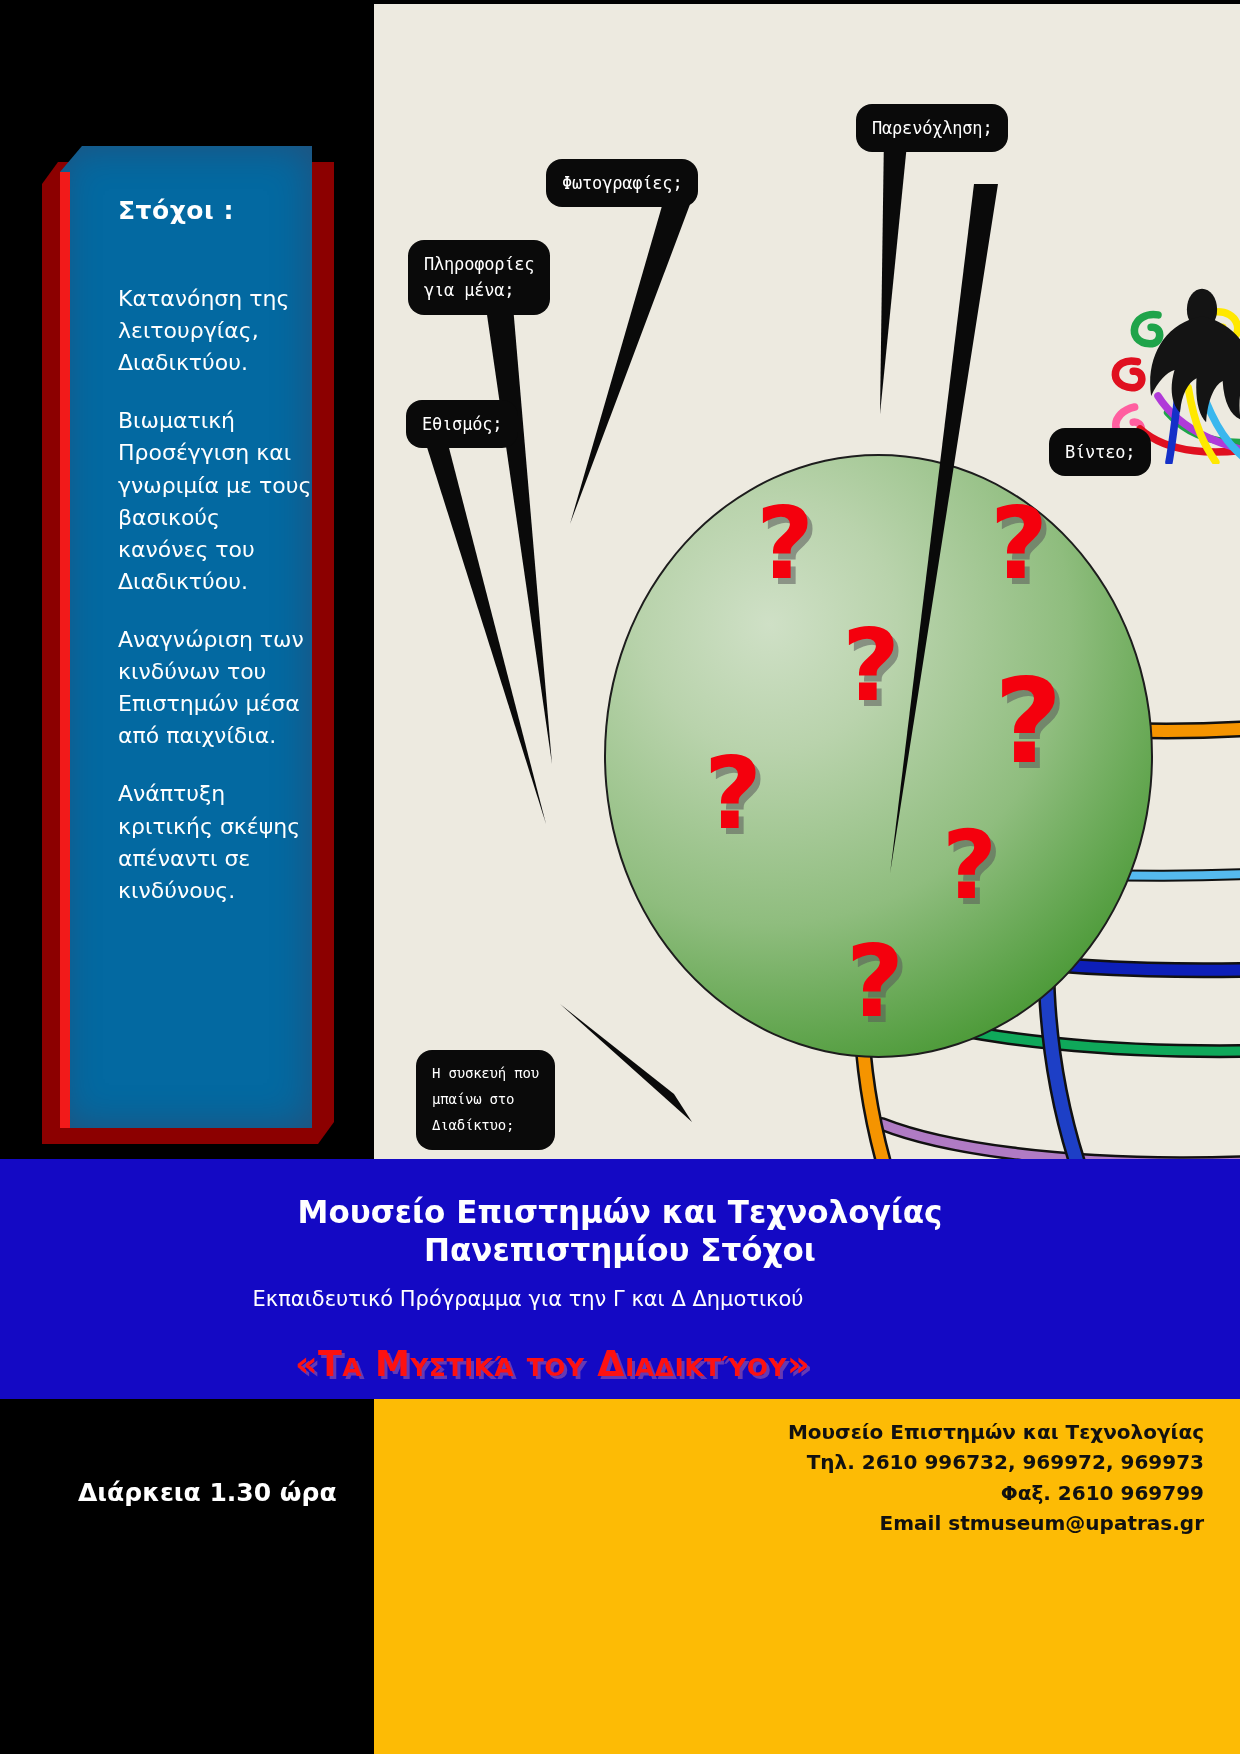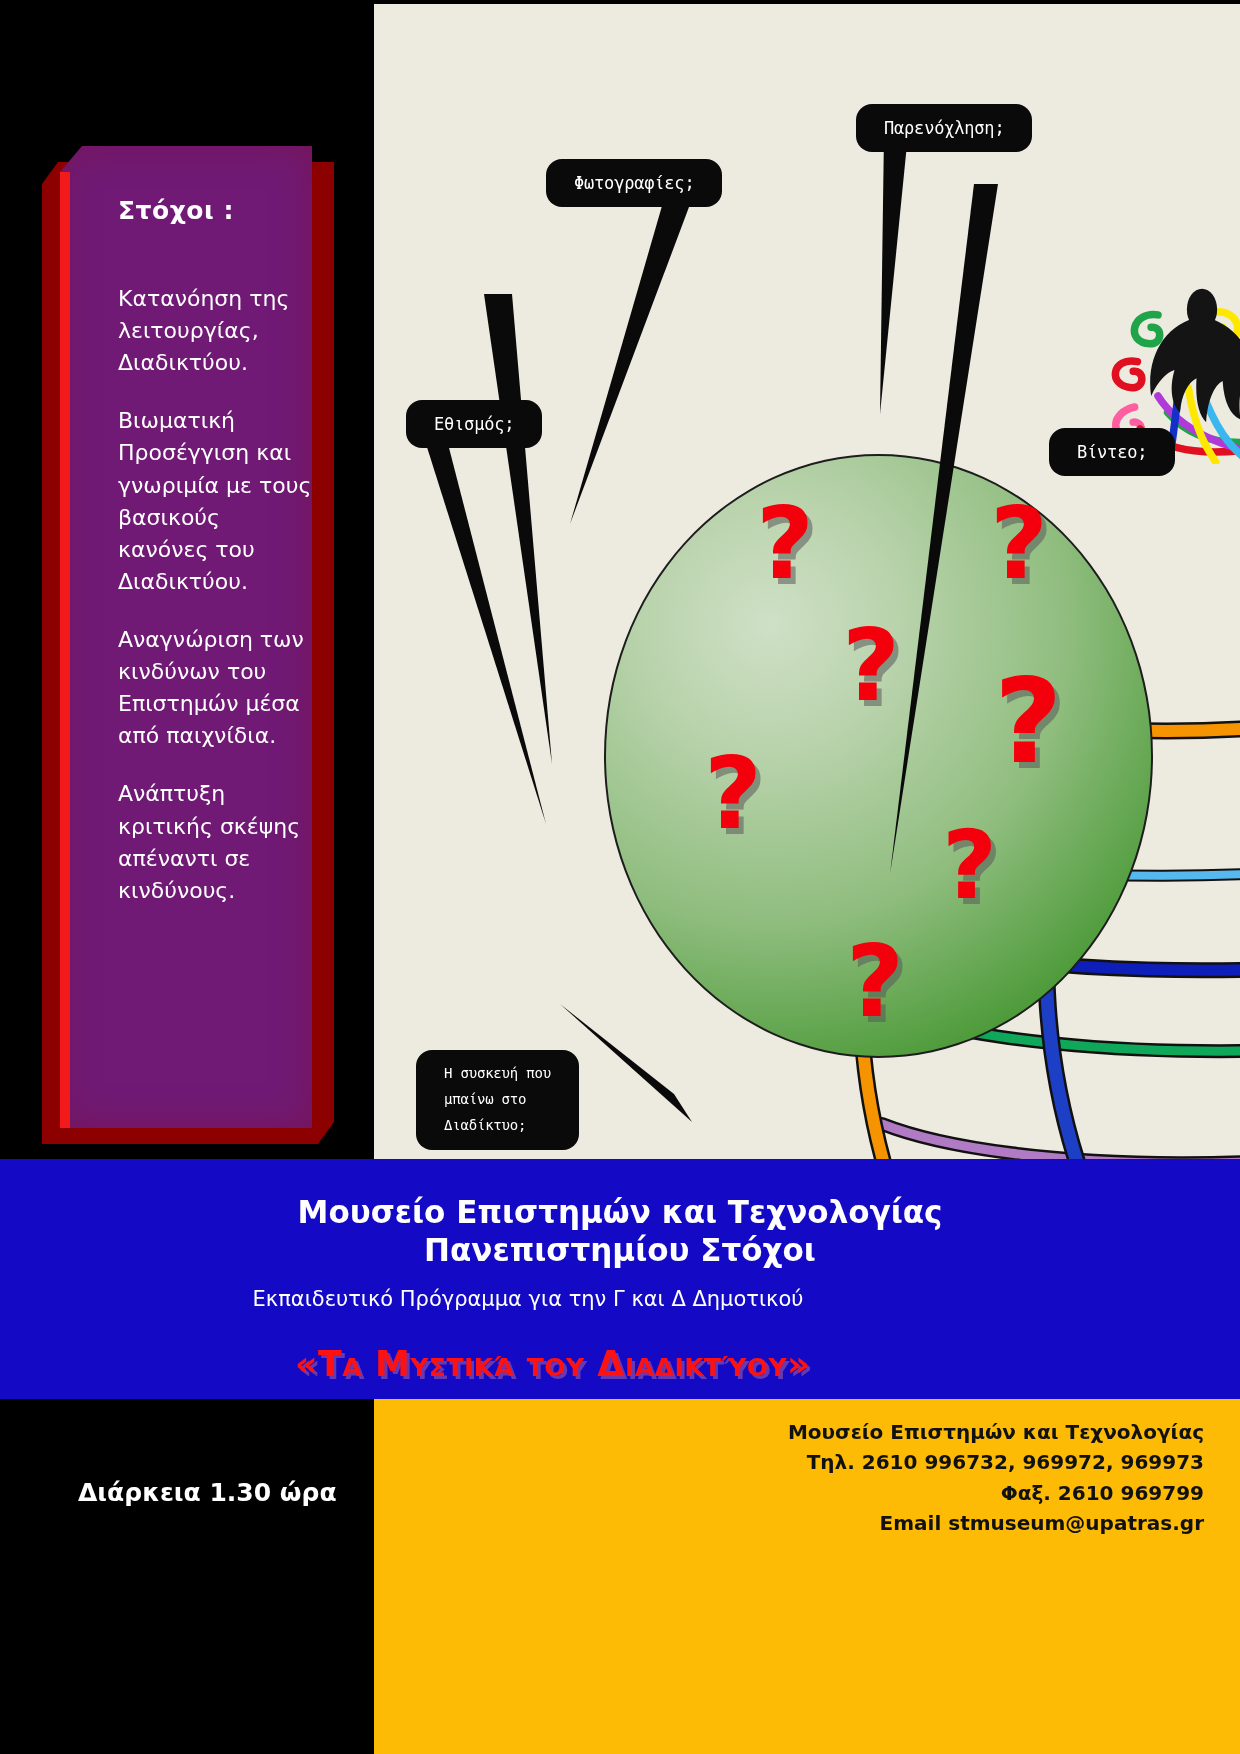--- a/index.html
+++ b/index.html
@@ -13,41 +13,41 @@
              background:#edeae0;overflow:hidden;}
 
   
   .left-col{position:absolute;left:0;top:0;width:374px;height:1159px;background:#000;}
 
   
   .red-shadow{position:absolute;left:42px;top:162px;width:292px;height:982px;
               background:#8c0000;
               clip-path:polygon(0 22px,16px 0,292px 0,292px 960px,276px 982px,0 982px);}
   .red-box{position:absolute;left:60px;top:146px;width:252px;height:982px;
-           background:#701a75;
+           background:#0369a1;
            clip-path:polygon(0 26px,22px 0,292px 0,292px 956px,270px 982px,0 982px);
            box-shadow:inset 0 0 40px rgba(140,0,0,.25);}
   .red-side{position:absolute;left:0;top:26px;width:10px;height:956px;background:#f21a1a;}
   .red-inner{position:absolute;left:58px;top:50px;width:210px;color:#fff;}
   .goal-title{font-size:25px;font-weight:bold;letter-spacing:.5px;margin-bottom:58px;}
   .goal-p{font-size:22px;line-height:1.46;margin:0 12px 26px 0;font-weight:500;}
 
   
   .globe-wrap{position:absolute;left:190px;top:430px;width:640px;height:640px;}
   .globe{position:absolute;left:40px;top:20px;width:545px;height:600px;border-radius:50%;
          background:radial-gradient(circle at 30% 28%, #cfe0c6 0%, #b9d3ac 22%, #8fbd7e 52%, #4e9b3a 80%, #2f7a22 100%);
          border:2px solid #1d1d1d;}
 
   
   .qm{position:absolute;color:#f4000d;font-weight:bold;font-family:"DejaVu Sans","Liberation Sans",sans-serif;
       text-shadow:5px 6px 0 rgba(90,90,90,.55);line-height:1;}
 
   
   .bub{position:absolute;background:#0a0a0a;color:#fff;border-radius:16px;
-       padding:11px 28px;font-size:17px;line-height:1.55;white-space:pre-line;
+       padding:11px 16px;font-size:17px;line-height:1.55;white-space:pre-line;
        font-family:"DejaVu Sans Mono","Liberation Mono",monospace;letter-spacing:-.2px;}
 
   
   .creature{position:absolute;left:718px;top:280px;width:220px;height:180px;}
 
   
   .blue{position:absolute;left:0;top:1159px;width:1240px;height:240px;background:#1409c4;}
   .blue .l1{position:absolute;top:34px;left:0;width:1240px;text-align:center;color:#fff;
             font-size:31px;font-weight:bold;line-height:1.24;}
   .blue .sub{position:absolute;top:128px;left:0;width:1056px;text-align:center;color:#fff;
@@ -149,20 +149,22 @@
       <polygon points="510,130 534,130 506,410" fill="#0a0a0a"></polygon>
       <polygon points="290,195 318,195 196,520" fill="#0a0a0a"></polygon>
       <polygon points="110,290 138,290 178,760" fill="#0a0a0a"></polygon>
       <polygon points="52,440 74,440 172,820" fill="#0a0a0a"></polygon>
       <polygon points="600,180 624,180 516,870" fill="#0a0a0a"></polygon>
       <polygon points="300,1090 318,1118 186,1000" fill="#0a0a0a"></polygon>
     </svg>
 
     <div class="bub" style="left:482px;top:100px;">Παρενόχληση;</div>
     <div class="bub" style="left:172px;top:155px;">Φωτογραφίες;</div>
+    <div class="bub" style="left:34px;top:236px;">Πληροφορίες
+για μένα;</div>
     <div class="bub" style="left:32px;top:396px;">Εθισμός;</div>
     <div class="bub" style="left:628px;top:424px;margin-left:47px;">Βίντεο;</div>
     <div class="bub" style="left:42px;top:1046px;font-size:14px;line-height:1.85;">Η συσκευή που
 μπαίνω  στο
 Διαδίκτυο;</div>
   </div>
 
   <div class="red-shadow"></div>
   <div class="red-box">
     <div class="red-side"></div>

